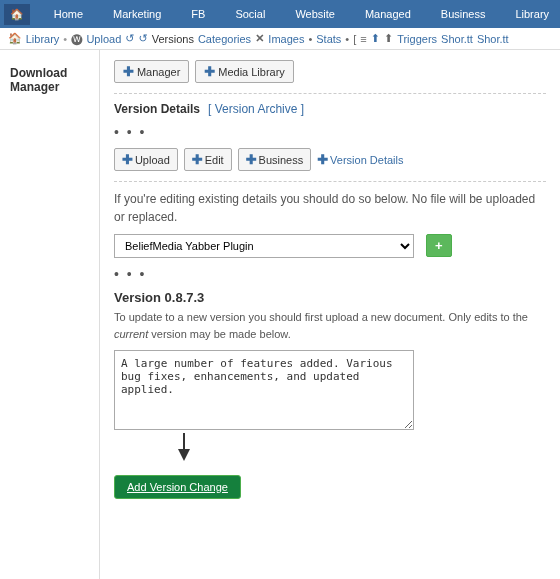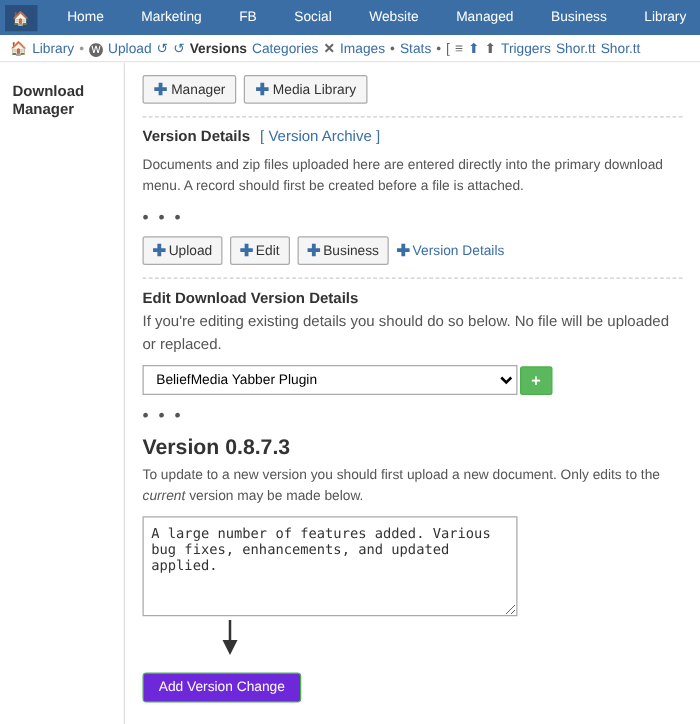--- a/index.html
+++ b/index.html
@@ -36,21 +36,21 @@
       padding: 4px 8px;
       display: flex;
       align-items: center;
       gap: 4px;
       font-size: 11px;
       flex-wrap: wrap;
     }
     .breadcrumb-bar a { color: #3a6ea5; text-decoration: none; }
     .breadcrumb-bar span { color: #666; }
     .breadcrumb-bar .sep { color: #999; }
-    .breadcrumb-bar .active-crumb { color: #333; font-weight: bold; }
+    .breadcrumb-bar .active-crumb { color: #333; font-weight: normal; }
     .x-red { color: #c00; font-weight: bold; }
     .bullet { color: #999; }
 
     
     .main-container {
       display: flex;
       background: #fff;
       min-height: 530px;
     }
 
@@ -163,22 +163,22 @@
     .edit-section-desc {
       font-size: 12px;
       color: #555;
       margin-bottom: 8px;
       line-height: 1.5;
     }
 
     
     .select-row {
       display: flex;
-      align-items: flex-end;
-      gap: 2px;
+      align-items: flex-start;
+      gap: 12px;
       margin-bottom: 8px;
     }
     .select-row select {
       flex: 1;
       padding: 4px 6px;
       border: 1px solid #aaa;
       font-size: 11px;
       background: #fff;
       max-width: 300px;
     }
@@ -197,21 +197,21 @@
     .three-dots {
       text-align: left;
       color: #555;
       font-size: 14px;
       margin: 4px 0 8px 0;
       letter-spacing: 2px;
     }
 
     
     .version-label {
-      font-size: 17px;
+      font-size: 13px;
       font-weight: bold;
       color: #333;
       margin-bottom: 4px;
     }
     .version-desc {
       font-size: 11px;
       color: #555;
       margin-bottom: 8px;
       line-height: 1.5;
     }
@@ -234,28 +234,29 @@
       resize: vertical;
       font-family: monospace;
       color: #333;
       background: #fff;
     }
 
     
     .btn-add-version {
       display: inline-block;
       padding: 5px 12px;
-      background: #6d28d9;
+      background: #15803d;
       color: #fff;
       border: 1px solid #4cae4c;
       font-size: 11px;
       cursor: pointer;
       border-radius: 3px;
       margin-top: 10px;
       margin-bottom: 12px;
+      text-decoration: underline;
     }
 
     
     .arrow-container {
       position: relative;
       display: inline-block;
     }
 
     
     .arrow-svg {
@@ -326,21 +327,20 @@
     </div>
 
     <hr class="dashed-divider">
 
     
     <div>
       <div style="display:flex; align-items:baseline; gap:4px; margin-bottom:4px;">
         <span class="section-title">Version Details</span>
         <span class="section-sub">[ Version Archive ]</span>
       </div>
-      <div class="section-desc">Documents and zip files uploaded here are entered directly into the primary download menu. A record should first be created before a file is attached.</div>
     </div>
 
     
     <div class="three-dots">• • •</div>
 
     
     <div class="tool-row">
       <button class="tool-btn">
         <span class="plus-icon">✚</span>
         <span>Upload</span>
@@ -356,21 +356,20 @@
       <span class="version-details-link">
         <span class="plus-icon">✚</span>
         <span>Version Details</span>
       </span>
     </div>
 
     <hr class="dashed-divider">
 
     
     <div>
-      <div class="edit-section-title">Edit Download Version Details</div>
       <div class="edit-section-desc">If you're editing existing details you should do so below. No file will be uploaded or replaced.</div>
     </div>
 
     
     <div class="select-row">
       <select><option>BeliefMedia Yabber Plugin</option></select>
       <button class="btn-plus-green">+</button>
     </div>
 
     

